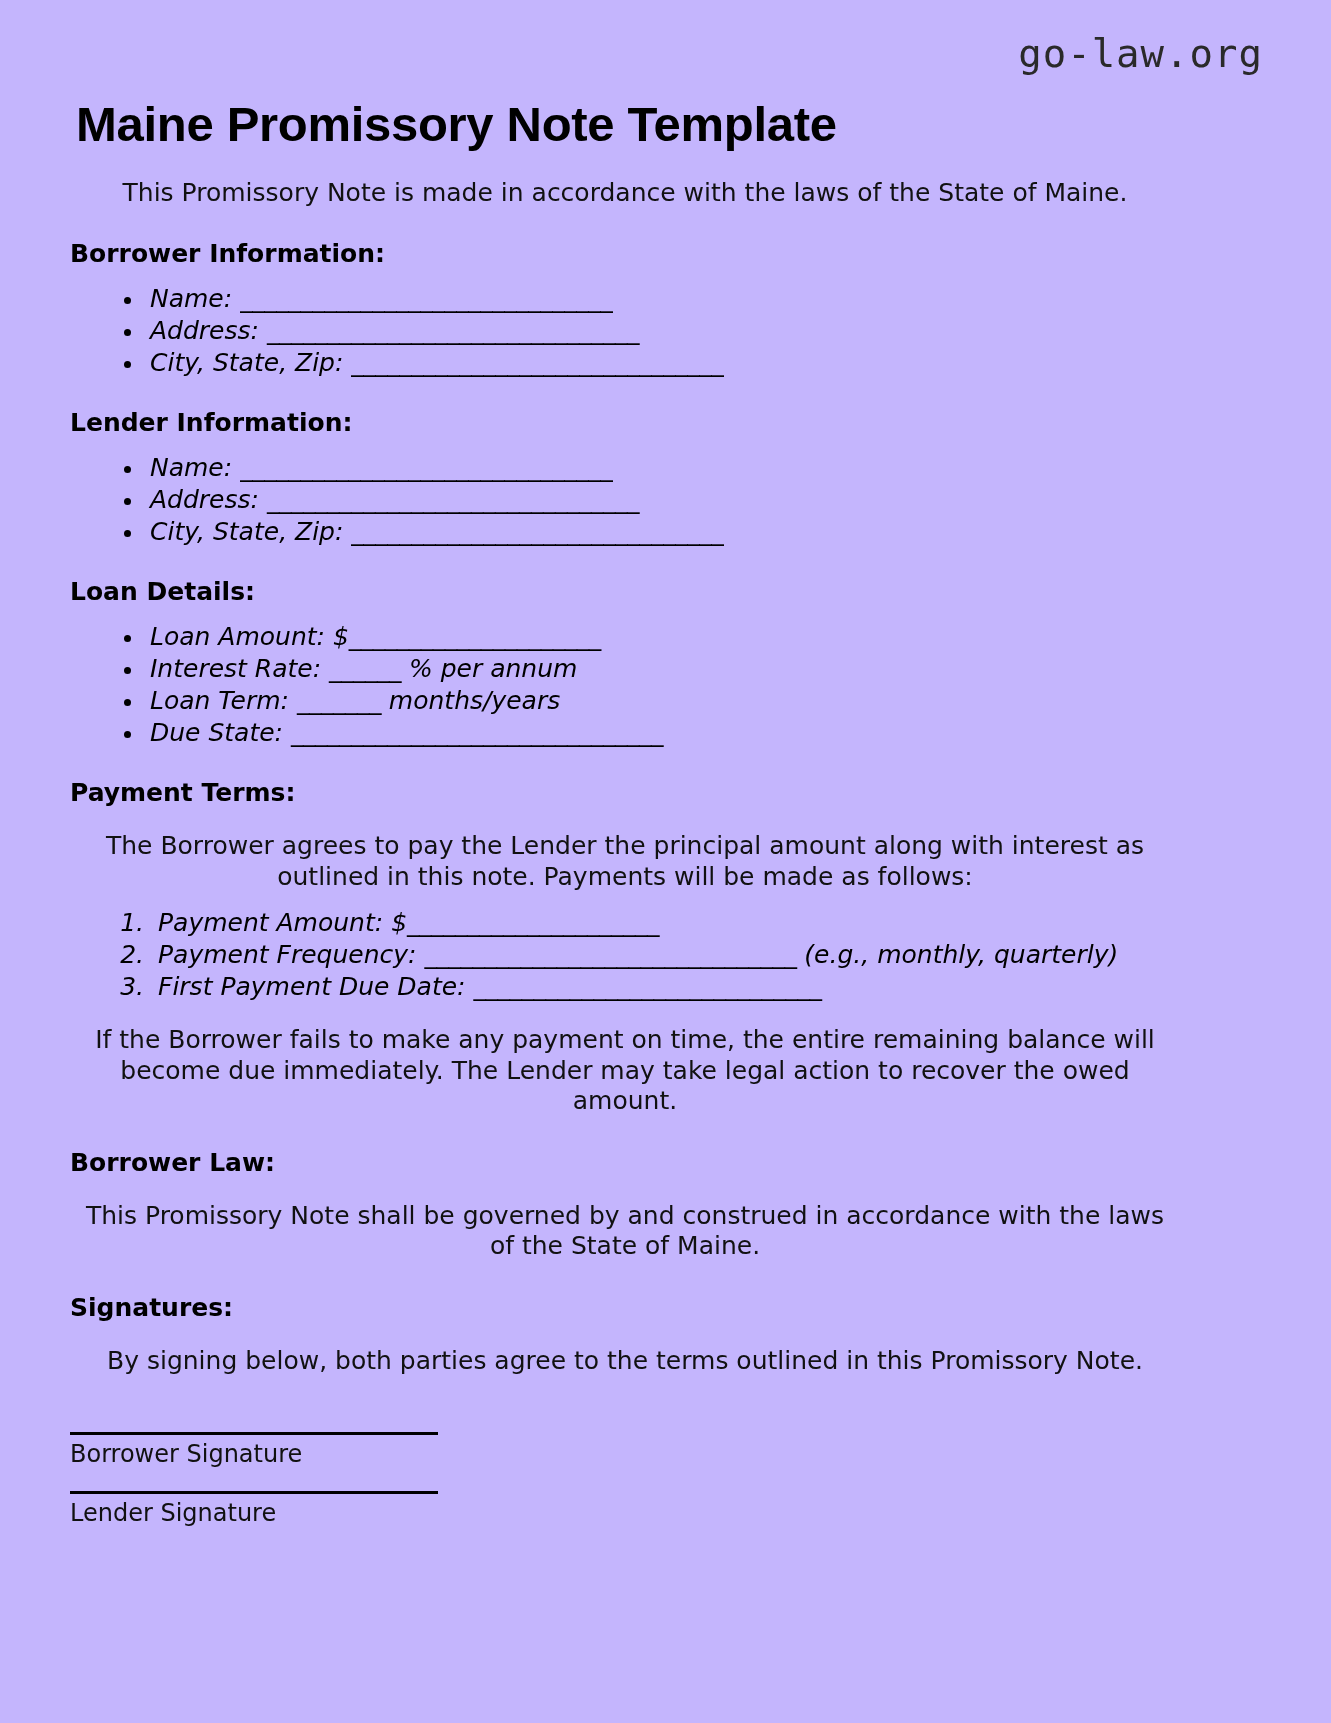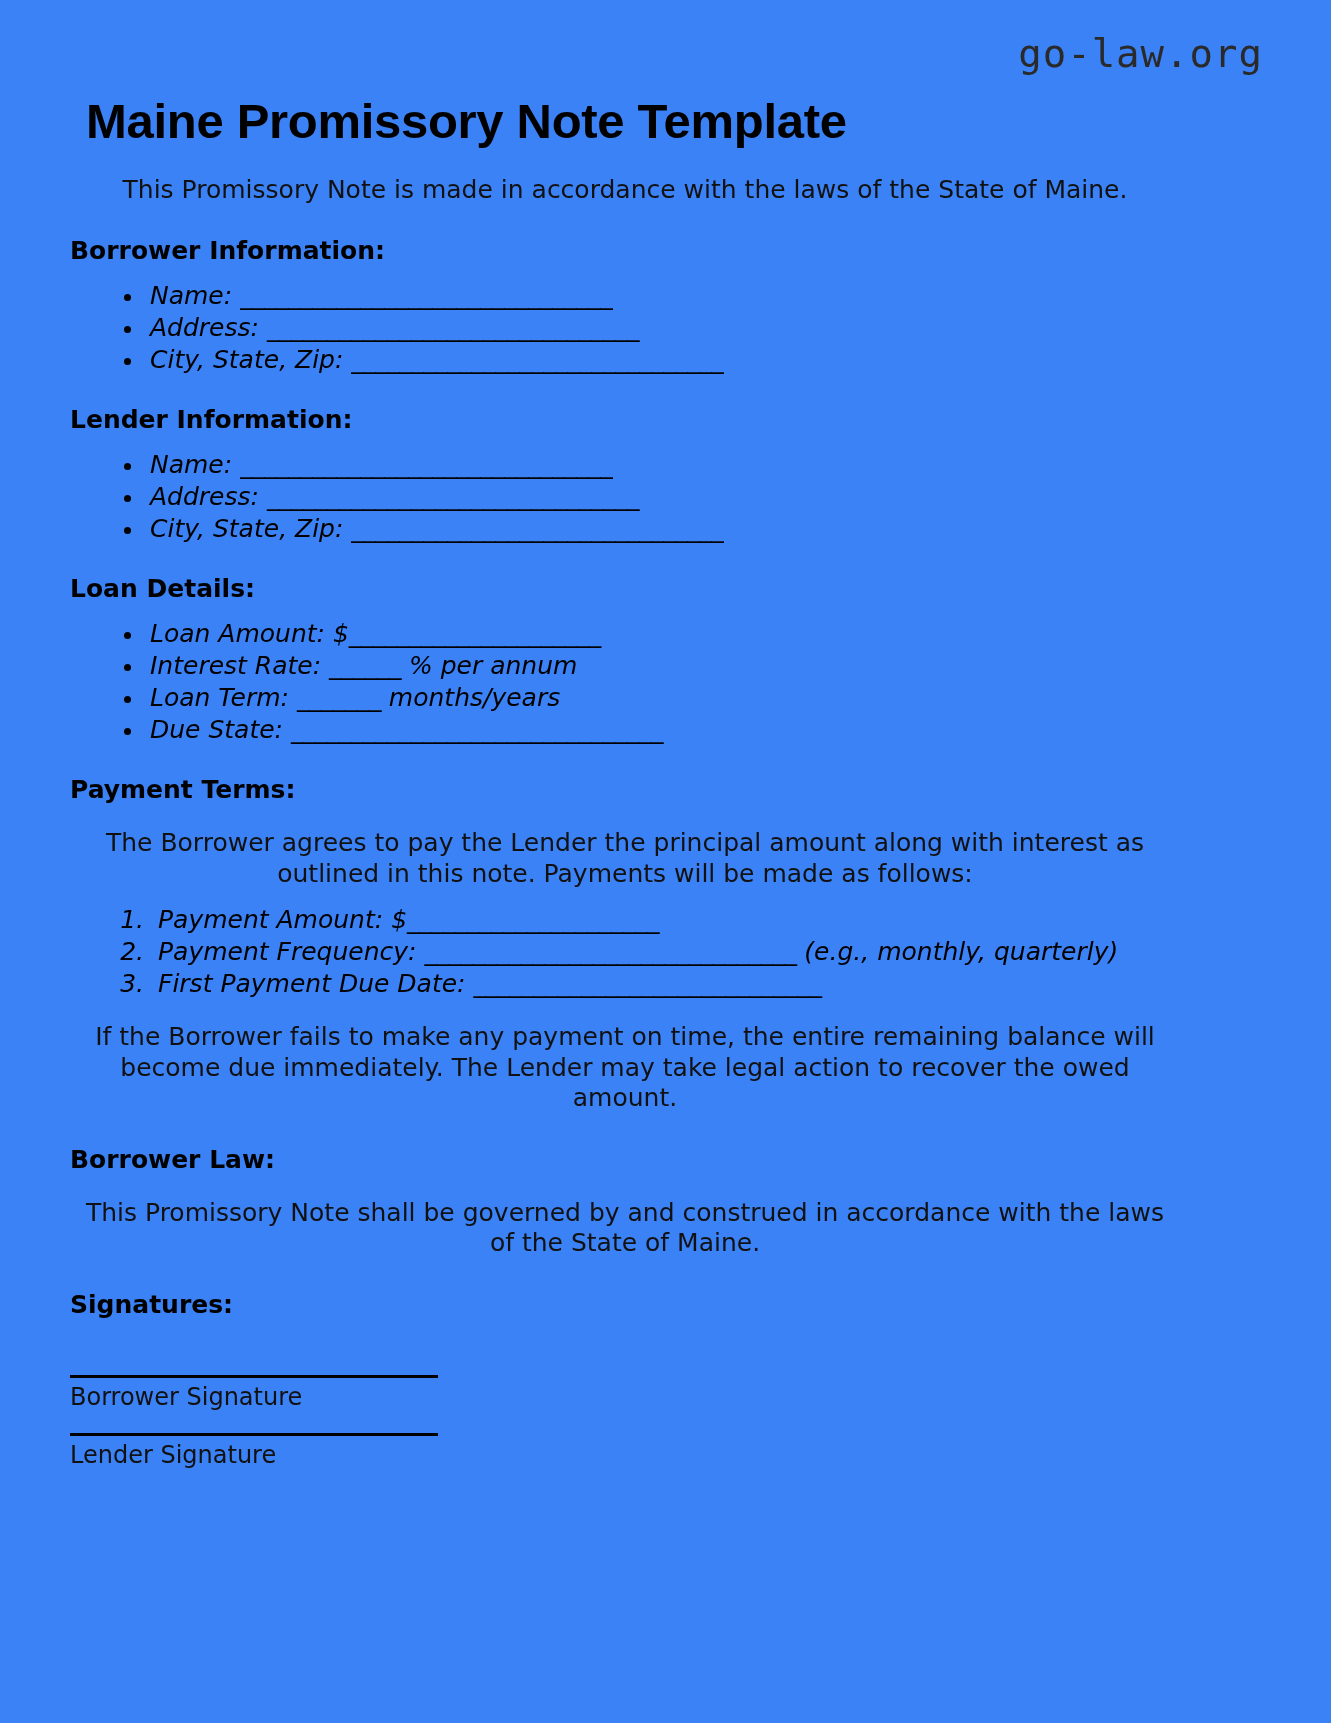--- a/index.html
+++ b/index.html
@@ -15,40 +15,40 @@
     color: #000000;
     -webkit-font-smoothing: antialiased;
   }
 
   .page {
     position: absolute;
     left: 0; top: 0;
     width: 1331px;
     height: 1723px;
     box-sizing: border-box;
-    padding: 0 68px 0 70px;
-    background: #3b82f6;
+    padding: 13px 68px 0 70px;
+    background: #c4b5fd;
     overflow: hidden;
   }
 
   
   .brand {
     position: absolute;
     right: 68px;
     top: 34px;
     font-family: "DejaVu Sans Mono", "Liberation Mono", monospace;
     font-size: 39px;
     letter-spacing: 1px;
     color: #2a2a2a;
     white-space: nowrap;
     line-height: 1;
   }
 
   .doc-title {
-    margin: 16px;
+    margin: 6px;
     padding-top: 78px;
     font-family: "Liberation Sans Narrow", "Liberation Sans", sans-serif;
     font-size: 49px;
     font-weight: bold;
     letter-spacing: -0.3px;
     line-height: 1.12;
     color: #000;
   }
 
   
@@ -143,20 +143,21 @@
     <li><span>Payment Frequency: </span><span class="blank">_______________________________</span><span> (e.g., monthly, quarterly)</span></li>
     <li><span>First Payment Due Date: </span><span class="blank">_____________________________</span><span></span></li>
   </ol>
 
   <p class="para tight">If the Borrower fails to make any payment on time, the entire remaining balance will become due immediately. The Lender may take legal action to recover the owed amount.</p>
 
   <div class="sec-head">Borrower Law:</div>
   <p class="para tight">This Promissory Note shall be governed by and construed in accordance with the laws of the State of Maine.</p>
 
   <div class="sec-head">Signatures:</div>
+  <p class="para tight">By signing below, both parties agree to the terms outlined in this Promissory Note.</p>
 
   <div class="sig-block">
     <div class="sig-rule"></div>
     <div class="sig-label">Borrower Signature</div>
   </div>
 
   <div class="sig-block">
     <div class="sig-rule"></div>
     <div class="sig-label">Lender Signature</div>
   </div>

